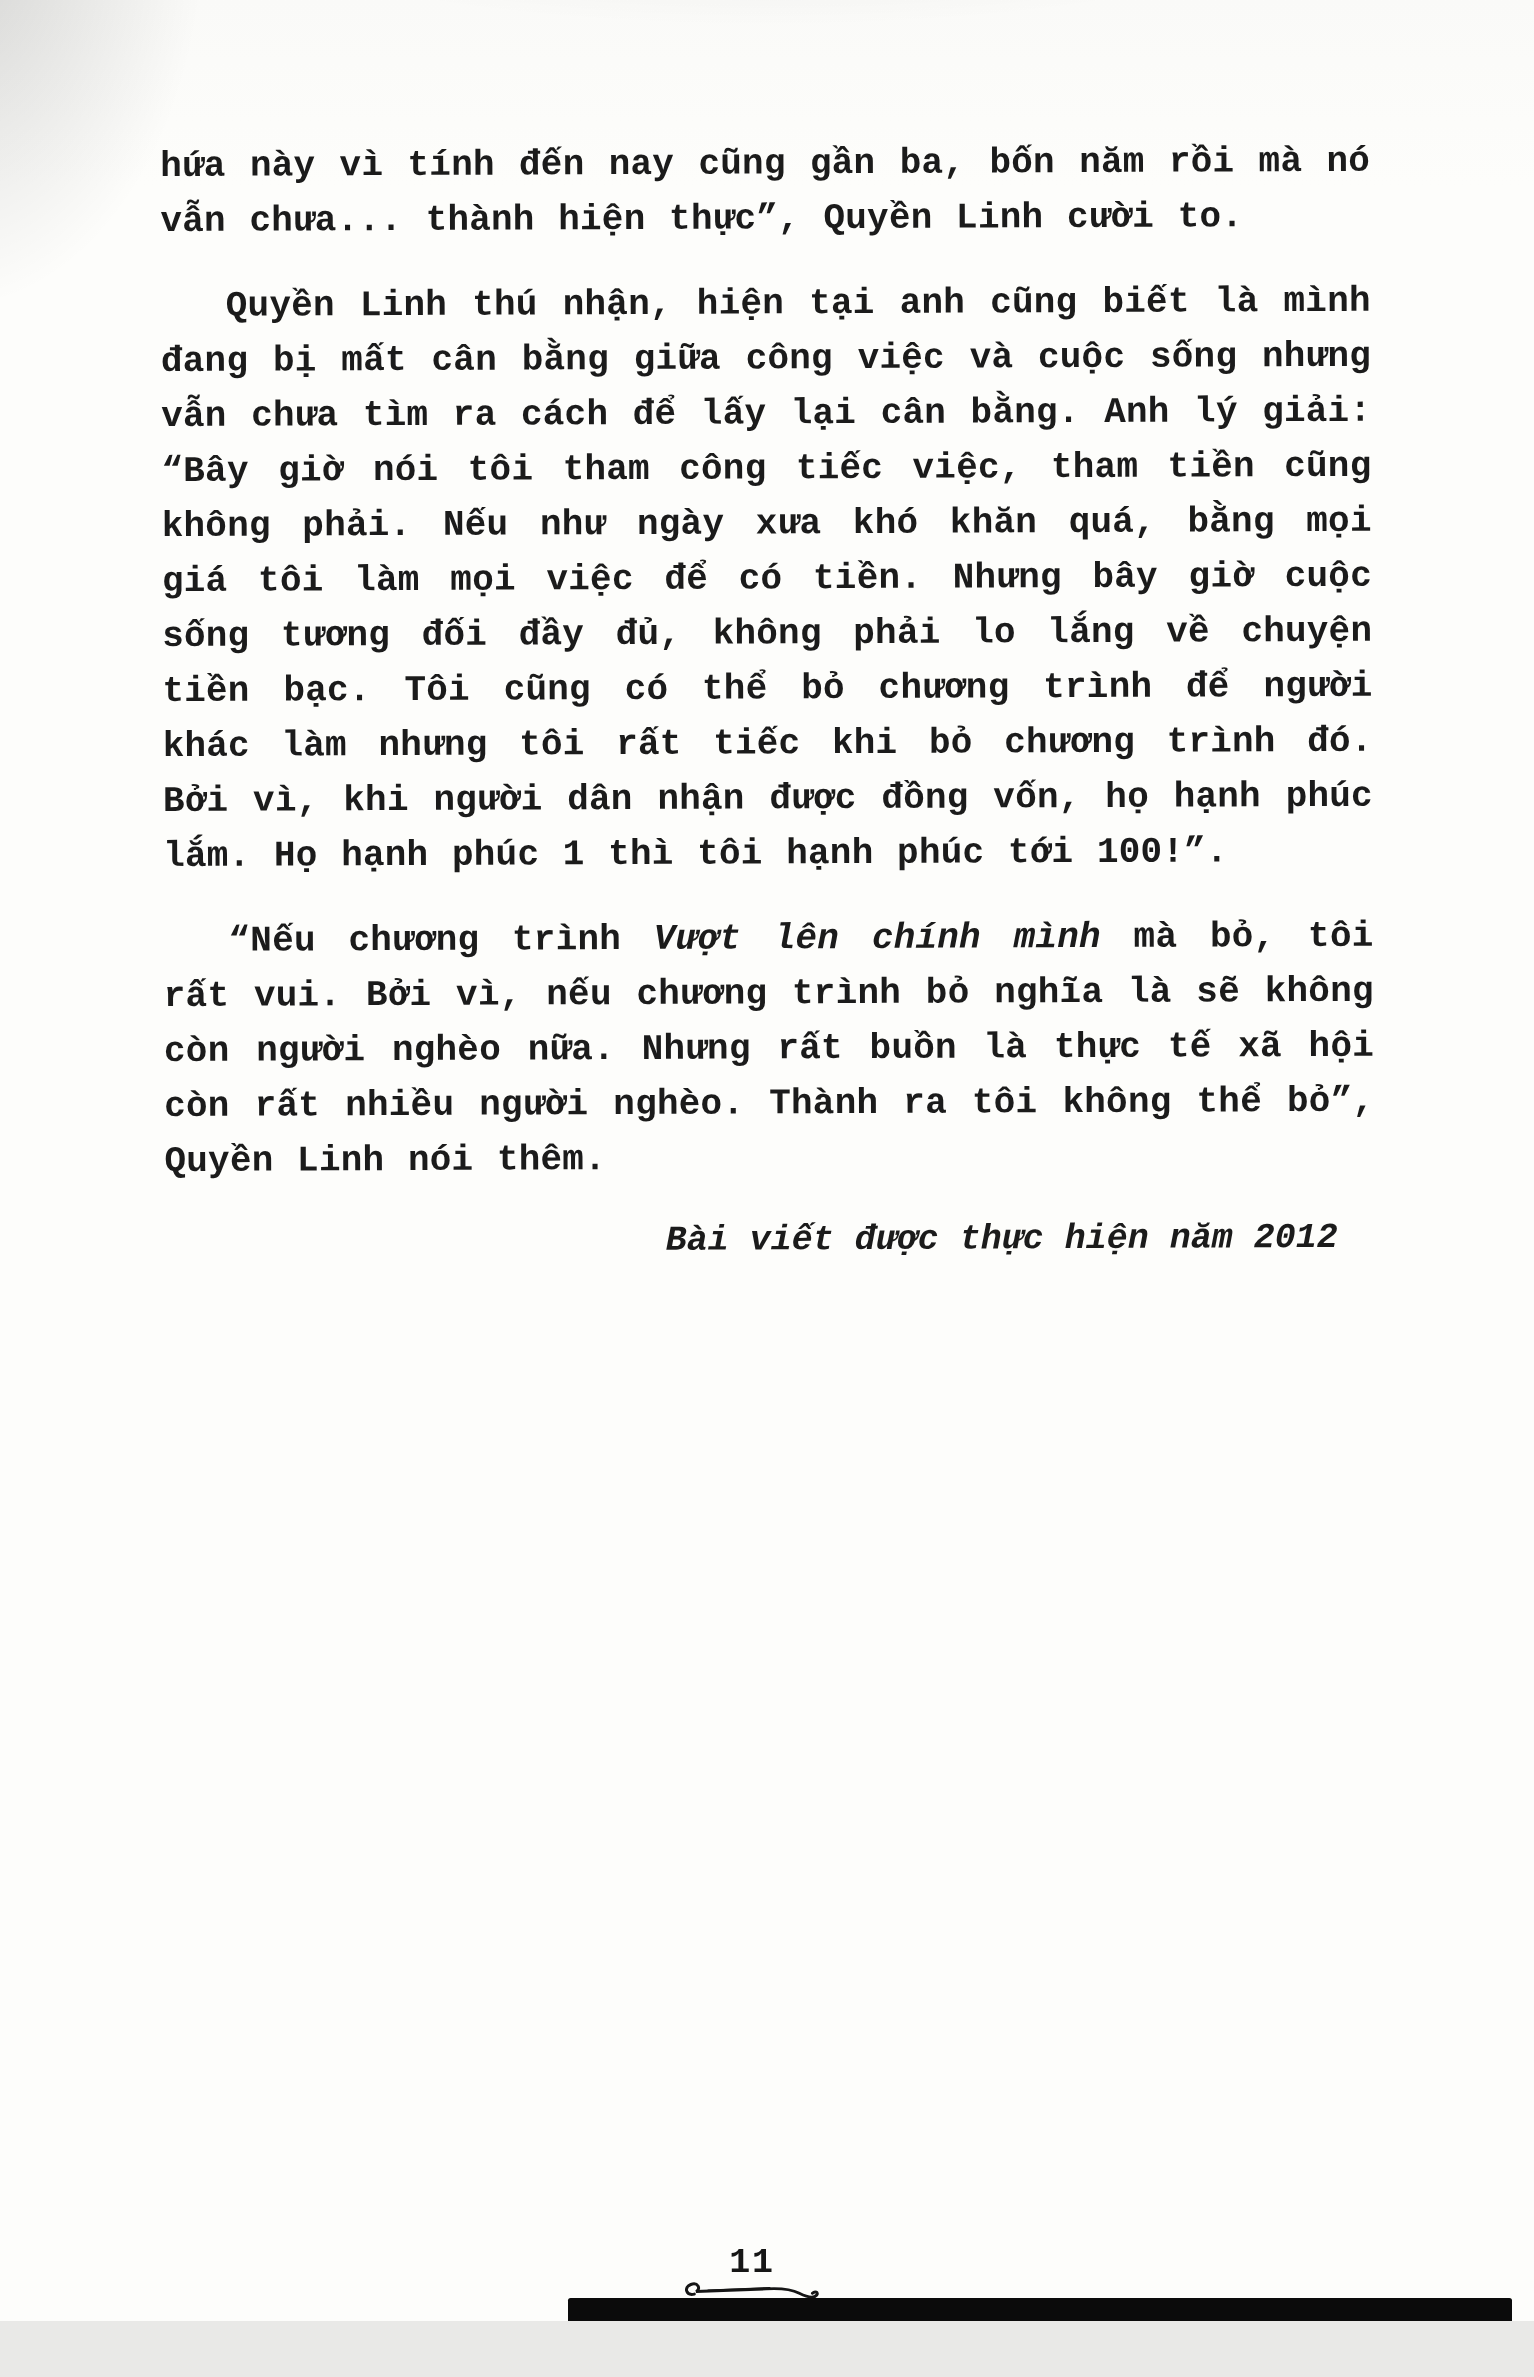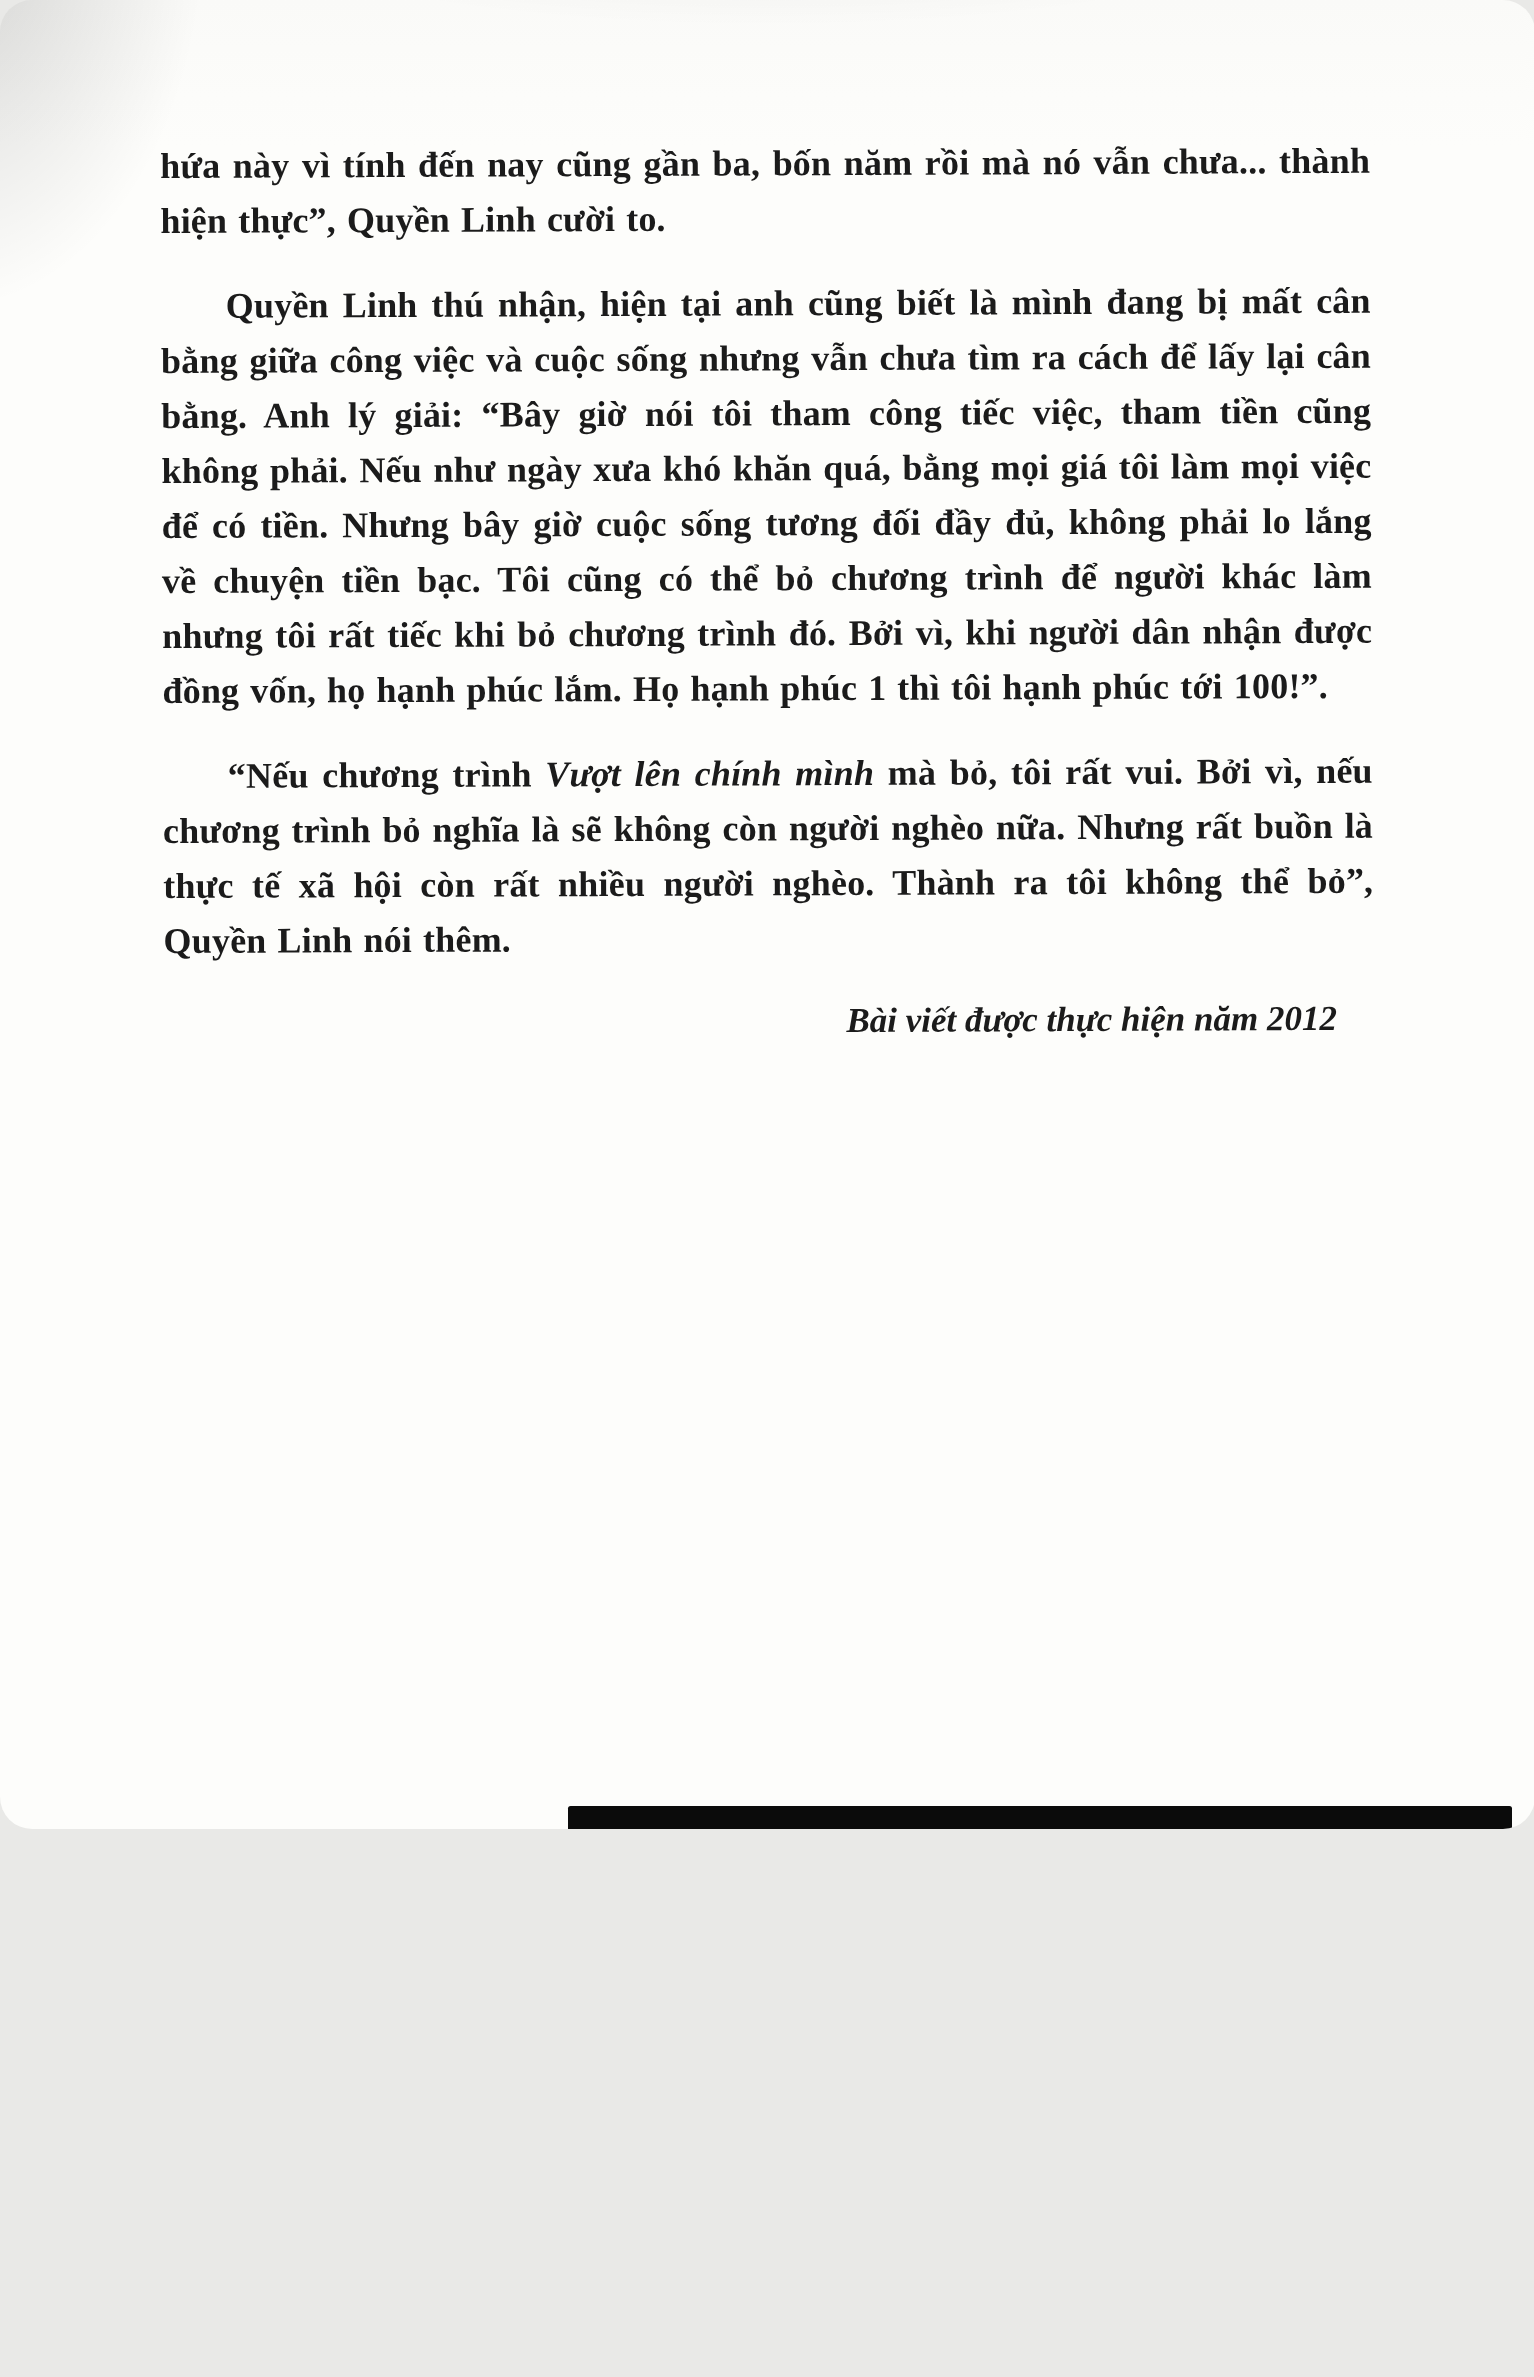--- a/index.html
+++ b/index.html
@@ -3,31 +3,30 @@
 <meta charset="utf-8">
 <style>
   html, body {
     margin: 0;
     padding: 0;
     background: #e9e9e7;
   }
   .page {
     position: relative;
     width: 1535px;
-    height: 1829px;
+    height: 2321px;
     margin: 0 auto;
     background: #fcfcfa;
     background-image:
       radial-gradient(ellipse 369px 544px at -53px -70px, rgba(0,0,0,0.16), rgba(0,0,0,0) 70%),
       radial-gradient(ellipse 790px 176px at 50% -105px, rgba(0,0,0,0.07), rgba(0,0,0,0) 75%),
       linear-gradient(180deg, #fafaf8 0%, #fdfdfb 8%, #fdfdfb 100%);
-    font-family: Liberation Serif, serif;
+    font-family: Liberation Mono, monospace;
     color: #1b1b1b;
     overflow: hidden;
-    border-radius: 32px;
   }
   .content {
     position: absolute;
     top: 139px;
     left: 160px;
     width: 1210px;
     transform: rotate(-0.25deg);
     transform-origin: top left;
   }
   .content p {

